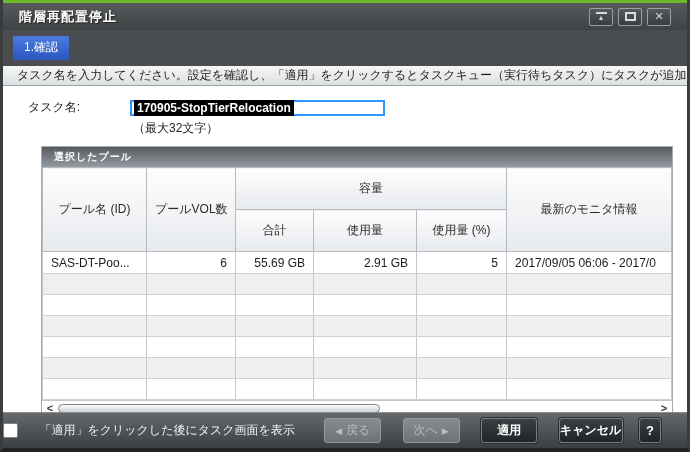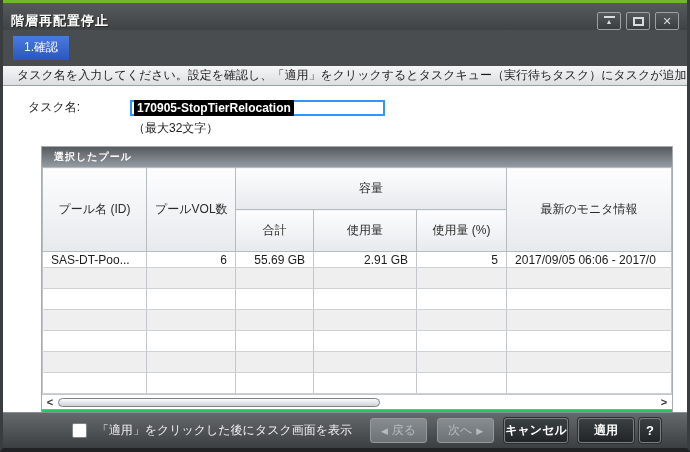--- a/index.html
+++ b/index.html
@@ -5,21 +5,21 @@
   * { margin:0; padding:0; box-sizing:border-box;
       font-family:"Liberation Sans","DejaVu Sans",sans-serif; }
   html,body { width:690px; height:452px; overflow:hidden; }
   .window { width:690px; height:452px; display:flex; flex-direction:column;
             background:#fff; border-left:3px solid #3a3d40; border-right:3px solid #3a3d40;
             border-bottom:4px solid #202224; }
 
   
   .titlebar { height:30px; flex:0 0 auto; border-top:3px solid #6fb82e;
               background:linear-gradient(#565a5c,#404344);
-              display:flex; align-items:flex-end; padding:0 8px; }
+              display:flex; align-items:center; padding:0 16px; }
   .title { color:#fff; font-size:13px; font-weight:bold; letter-spacing:1px;
            text-shadow:1px 1px 1px #222; }
   .win-controls { margin-left:auto; display:flex; gap:5px; }
   .win-btn { width:24px; height:18px; border:1px solid #9ba0a4; border-radius:2px;
              background:linear-gradient(#55595c,#3a3d40); color:#d8dcdf;
              display:flex; align-items:center; justify-content:center; cursor:default; }
   .rollup-glyph { display:block; width:11px; border-top:2px solid #d8dcdf;
                   font-size:7px; line-height:8px; text-align:center; color:#d8dcdf; }
   .maxi-glyph { display:block; width:11px; height:9px; border:2px solid #d8dcdf; }
   .close-glyph { font-size:11px; font-weight:bold; line-height:11px; }
@@ -48,41 +48,41 @@
   .table-wrap { margin:9px 0 0 38px; width:632px; border:1px solid #a6abb0; }
   .section-header { height:20px; background:linear-gradient(#565b5e,#949ba2);
                     color:#fff; font-size:10px; font-weight:bold; line-height:20px;
                     padding-left:12px; letter-spacing:1px; }
   table { width:100%; border-collapse:collapse; table-layout:fixed; }
   th { background:linear-gradient(#fdfdfe,#e7eaed); border:1px solid #b6bbc0;
        font-size:12px; font-weight:normal; color:#2b2b2b; text-align:center;
        padding:0 8px; height:42px; white-space:nowrap; overflow:hidden; }
   td { border-left:1px solid #c3c7cb; border-right:1px solid #c3c7cb;
        border-bottom:1px solid #ced2d5; font-size:12px; color:#1c1c1c;
-       padding:0 8px; height:16px; white-space:nowrap; overflow:hidden; }
+       padding:0 8px; height:22px; white-space:nowrap; overflow:hidden; }
   tr.empty td { height:21px; }
   tr.gray td { background:#efefef; }
   .num { text-align:right; }
 
   .hscroll { height:15px; display:flex; align-items:center; background:#fff;
              border-top:1px solid #c3c7cb; padding:0 3px; }
   .scroll-arrow { width:10px; font-size:11px; color:#333; line-height:13px;
                   text-align:center; font-weight:bold; }
   .scroll-track { flex:1; height:13px; position:relative; }
   .scroll-thumb { position:absolute; left:3px; top:2px; width:322px; height:9px;
                   border:1px solid #7d8286; border-radius:5px;
                   background:linear-gradient(#fbfbfb,#cfd2d5); }
   .table-footer { height:22px; background:#22c55e; border-top:1px solid #9aa0a5;
                   display:flex; justify-content:flex-end; align-items:center;
                   padding-right:16px; font-size:12px; color:#1c1c1c; gap:8px; }
 
   
   .bottombar { height:36px; flex:0 0 auto; margin-top:auto;
                background:linear-gradient(#66696c,#3c3f41); border-top:1px solid #8b8f92;
-               display:flex; align-items:center; justify-content:flex-end;
+               display:flex; align-items:center; justify-content:space-between;
                padding-right:26px; gap:10px; }
   .checkbox { width:15px; height:15px; background:#fff; border:1px solid #808487;
               border-radius:2px; flex:0 0 auto; }
   .chk-label { color:#f0f1f2; font-size:12px; margin-right:8px; white-space:nowrap; }
   .btn { height:25px; border-radius:3px; font-size:12px; display:flex;
          align-items:center; justify-content:center; cursor:default; white-space:nowrap; }
   .btn-disabled { width:57px; background:linear-gradient(#878c90,#6d7276);
                   color:#b7bbbf; border:1px solid #94999d; gap:4px; }
   .btn-disabled .arrow { font-size:9px; }
   .btn-dark { background:linear-gradient(#3b4043,#212426); color:#fff;
@@ -231,18 +231,18 @@
     <span class="checkbox"></span>
     <span class="chk-label">「適用」をクリックした後にタスク画面を表示</span>
     <div class="btn btn-disabled">
       <span class="arrow">◀</span>
       <span>戻る</span>
     </div>
     <div class="btn btn-disabled">
       <span>次へ</span>
       <span class="arrow">▶</span>
     </div>
+    <div class="btn btn-dark btn-apply">適用</div>
     <div class="btn btn-dark btn-cancel">キャンセル</div>
-    <div class="btn btn-dark btn-apply">適用</div>
     <div class="btn btn-dark btn-help">?</div>
   </div>
 
 </div>
 
 </body></html>

